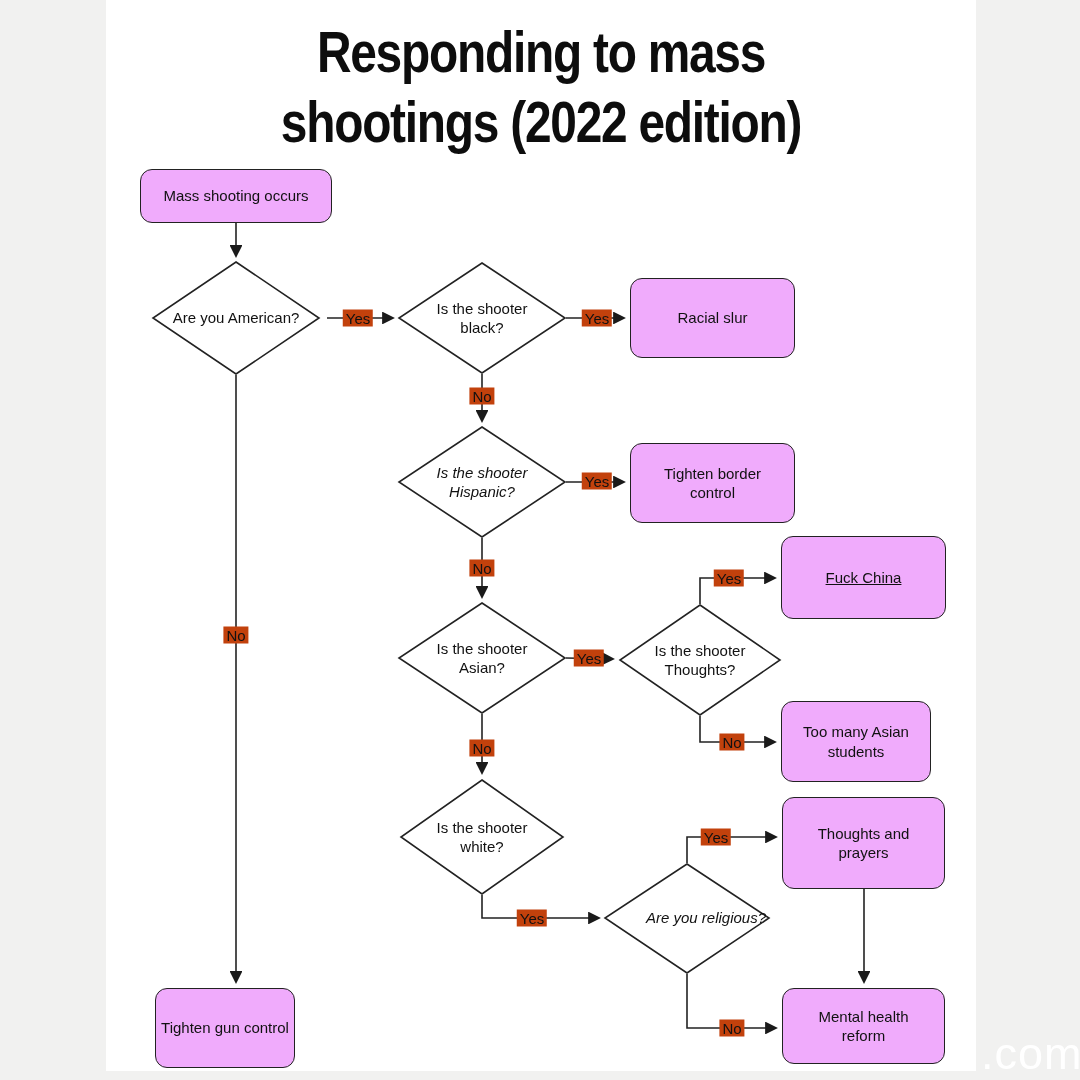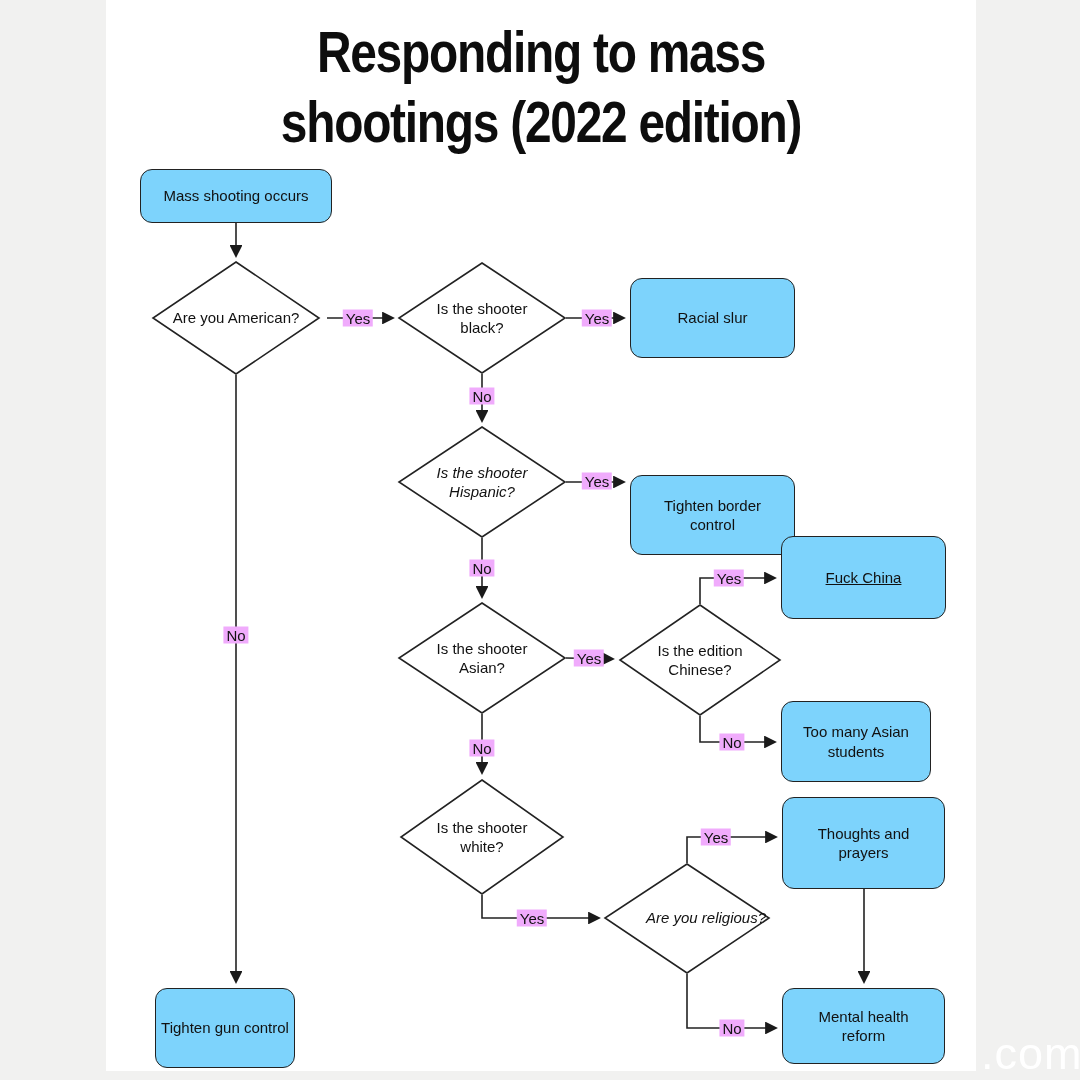--- a/index.html
+++ b/index.html
@@ -20,26 +20,26 @@
     letter-spacing:-1.5px;color:#0d0d0d;
     transform:scaleX(0.84);transform-origin:50% 0;
     z-index:3;
   }
   .node{
     position:absolute;display:flex;align-items:center;justify-content:center;
     text-align:center;font-size:15px;line-height:1.3;color:#111;
     z-index:3;box-sizing:border-box;
   }
   .box{
-    background:#7dd3fc;border:1.6px solid #222;border-radius:12px;
+    background:#f0abfc;border:1.6px solid #222;border-radius:12px;
   }
   .dtext{background:transparent;}
   .elabel{
     position:absolute;transform:translate(-50%,-50%);
-    background:#f0abfc;padding:0 3px;font-size:15px;color:#111;
+    background:#c2410c;padding:0 3px;font-size:15px;color:#111;
     z-index:4;white-space:nowrap;
   }
   .watermark{
     position:absolute;left:981px;top:1028px;
     font-size:45px;font-weight:500;color:#ffffff;letter-spacing:1px;
     z-index:5;
   }
 </style>
 </head>
 <body>
@@ -99,41 +99,41 @@
 
   <div class="title">
     <div>Responding to mass</div>
     <div>shootings (2022 edition)</div>
   </div>
 
   <div class="node box" style="left:140px;top:169px;width:192px;height:54px;">Mass shooting occurs</div>
 
   <div class="node box" style="left:630px;top:278px;width:165px;height:80px;">Racial slur</div>
 
-  <div class="node box" style="left:630px;top:443px;width:165px;height:80px;padding:0 20px;margin-top:32px;">Tighten border control</div>
+  <div class="node box" style="left:630px;top:443px;width:165px;height:80px;padding:0 20px;">Tighten border control</div>
 
   <div class="node box" style="left:781px;top:536px;width:165px;height:83px;text-decoration:underline;">Fuck China</div>
 
   <div class="node box" style="left:781px;top:701px;width:150px;height:81px;padding:0 20px;">Too many Asian students</div>
 
   <div class="node box" style="left:782px;top:797px;width:163px;height:92px;padding:0 25px;">Thoughts and prayers</div>
 
   <div class="node box" style="left:782px;top:988px;width:163px;height:76px;padding:0 25px;">Mental health reform</div>
 
   <div class="node box" style="left:155px;top:988px;width:140px;height:80px;">Tighten gun control</div>
 
   <div class="node dtext" style="left:152px;top:298px;width:168px;height:40px;">Are you American?</div>
 
   <div class="node dtext" style="left:432px;top:288px;width:100px;height:60px;">Is the shooter black?</div>
 
   <div class="node dtext" style="left:432px;top:452px;width:100px;height:60px;font-style:italic;">Is the shooter Hispanic?</div>
 
   <div class="node dtext" style="left:432px;top:628px;width:100px;height:60px;">Is the shooter Asian?</div>
 
-  <div class="node dtext" style="left:650px;top:630px;width:100px;height:60px;">Is the edition Chinese?</div>
+  <div class="node dtext" style="left:650px;top:630px;width:100px;height:60px;">Is the shooter Thoughts?</div>
 
   <div class="node dtext" style="left:432px;top:807px;width:100px;height:60px;">Is the shooter white?</div>
 
   <div class="node dtext" style="left:626px;top:898px;width:160px;height:40px;font-style:italic;">Are you religious?</div>
 
   <span class="elabel" style="left:358px;top:318px;">Yes</span>
   <span class="elabel" style="left:597px;top:318px;">Yes</span>
   <span class="elabel" style="left:482px;top:396px;">No</span>
   <span class="elabel" style="left:597px;top:481px;">Yes</span>
   <span class="elabel" style="left:482px;top:568px;">No</span>

